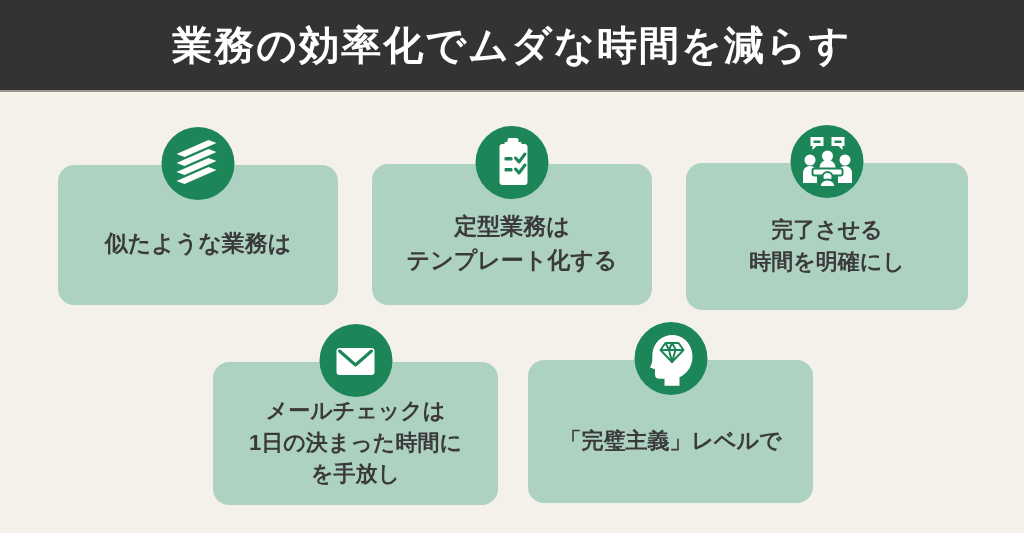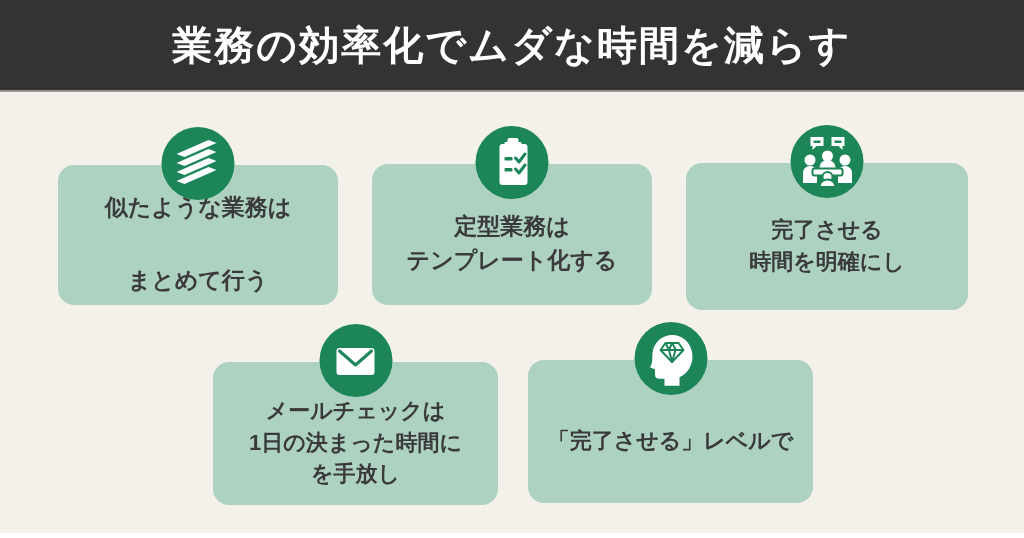--- a/index.html
+++ b/index.html
@@ -77,21 +77,20 @@
       <svg width="72" height="72" viewBox="0 0 72 72">
         <g fill="#ffffff">
           <polygon points="14,26 46,12 54,15 22,29"></polygon>
           <polygon points="14,35 46,21 54,24 22,38"></polygon>
           <polygon points="14,44 46,30 54,33 22,47"></polygon>
           <polygon points="14,53 46,39 54,42 22,56"></polygon>
         </g>
       </svg>
     </div>
     <div class="txt">似たような業務は</div>
-    <div class="txt">まとめて行う</div>
   </div>
 
   <div class="card c2">
     <div class="icon-circle">
       <svg width="72" height="72" viewBox="0 0 72 72">
         <rect x="23" y="17" width="28" height="41" rx="3" fill="#ffffff"></rect>
         <rect x="31" y="11" width="11" height="8" rx="2" fill="#ffffff"></rect>
         <rect x="28" y="15" width="17" height="6" rx="1" fill="#ffffff"></rect>
         <g fill="#1c8659">
           <rect x="28" y="30" width="8" height="3.5" rx="1"></rect>
@@ -152,17 +151,17 @@
       <svg width="72" height="72" viewBox="0 0 72 72">
         <path d="M38 12 c-11 0 -19 8 -20 18 c-0.6 6 0.8 9 -2.5 14.5 l5 1.8 v5.5 c0 2.5 1.8 4 4.5 4 h5 v7 h15 v-8.5 c8 -4 13 -11.5 13 -20.8 c0 -12 -9 -21.5 -20 -21.5 z" fill="#ffffff"></path>
         <g stroke="#1c8659" stroke-width="2" fill="none" stroke-linejoin="round">
           <path d="M31 20 h13 l5 7 l-11.5 12 l-11.5 -12 z"></path>
           <path d="M26 27 h23"></path>
           <path d="M31 20 l3.5 7 l3 -7 l4 7"></path>
           <path d="M34.5 27 l3 12 l3.5 -12"></path>
         </g>
       </svg>
     </div>
-    <div class="txt">「完了させる」レベルで</div>
+    <div class="txt">「完璧主義」レベルで</div>
   </div>
 
   <div class="bottom-strip"></div>
 </div>
 
 </body></html>

